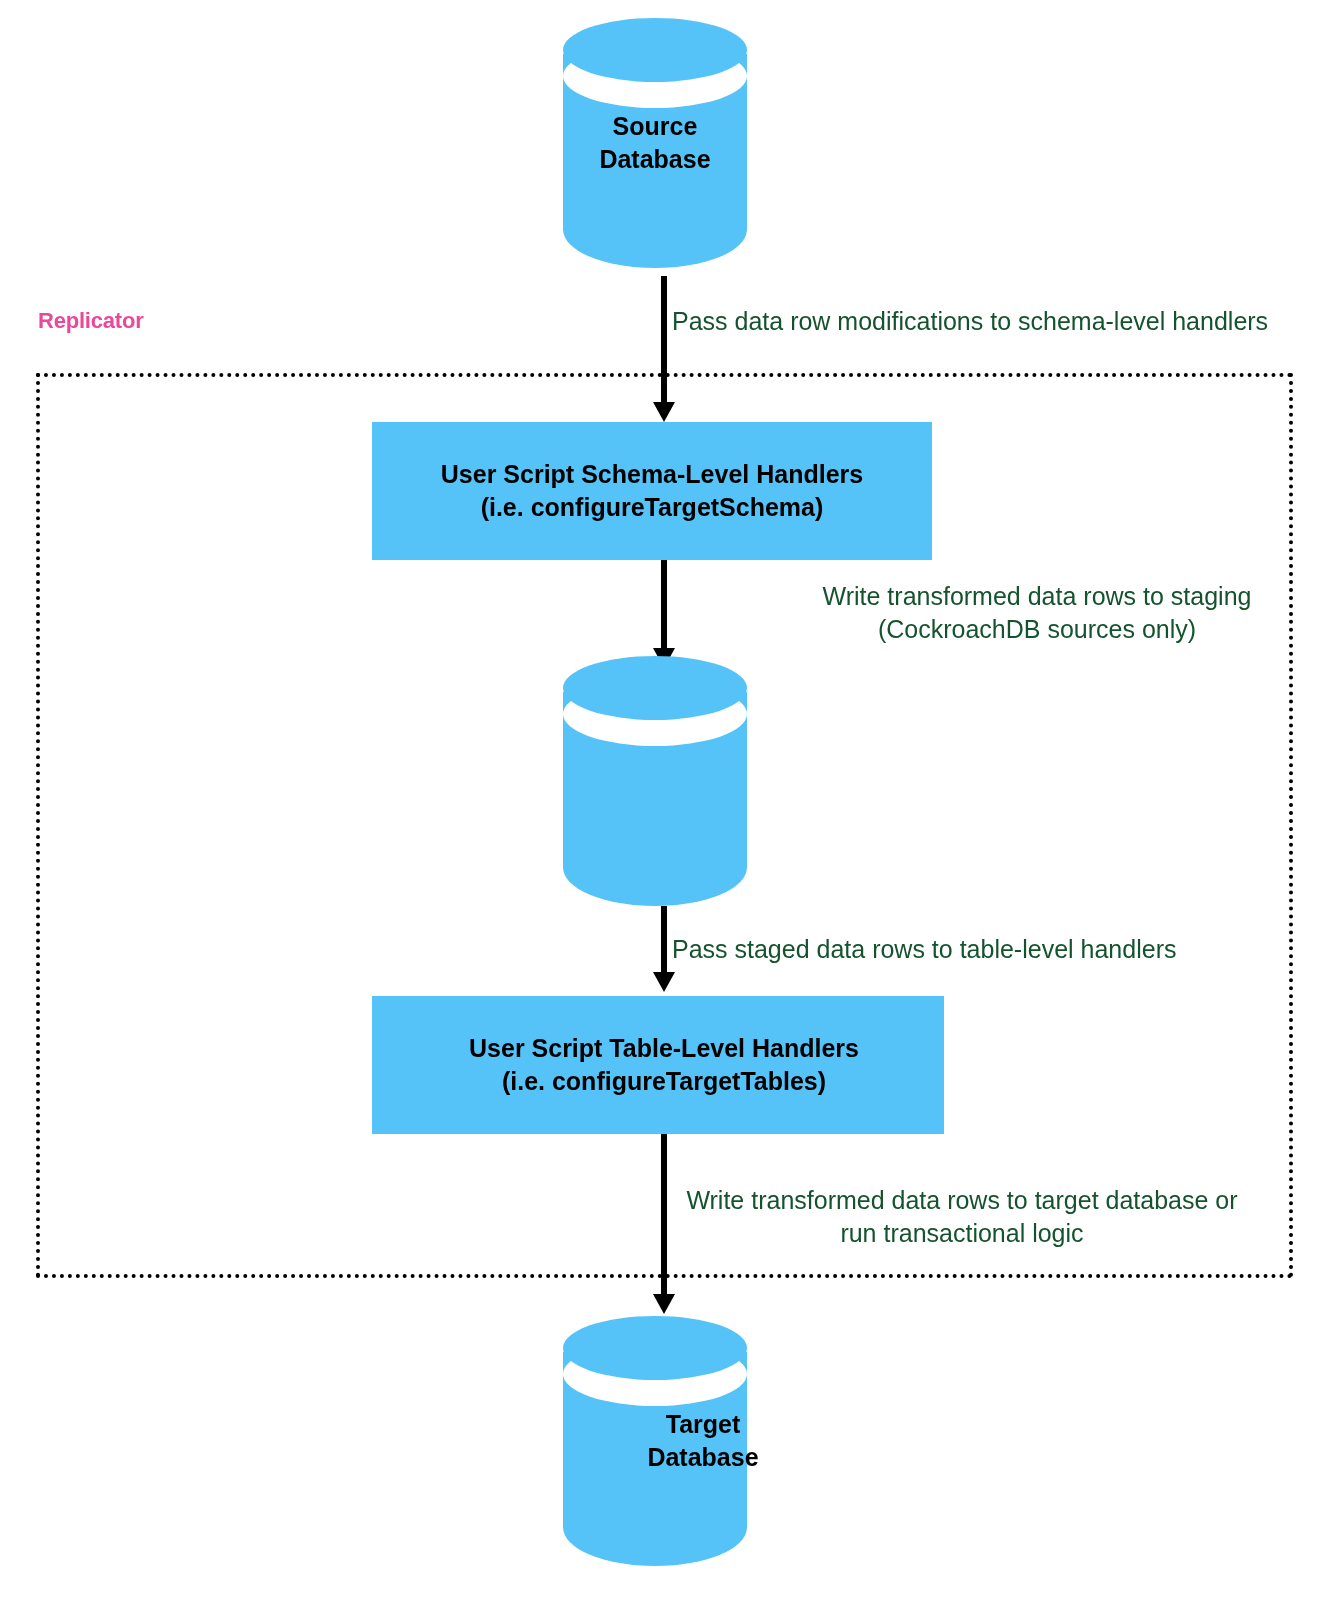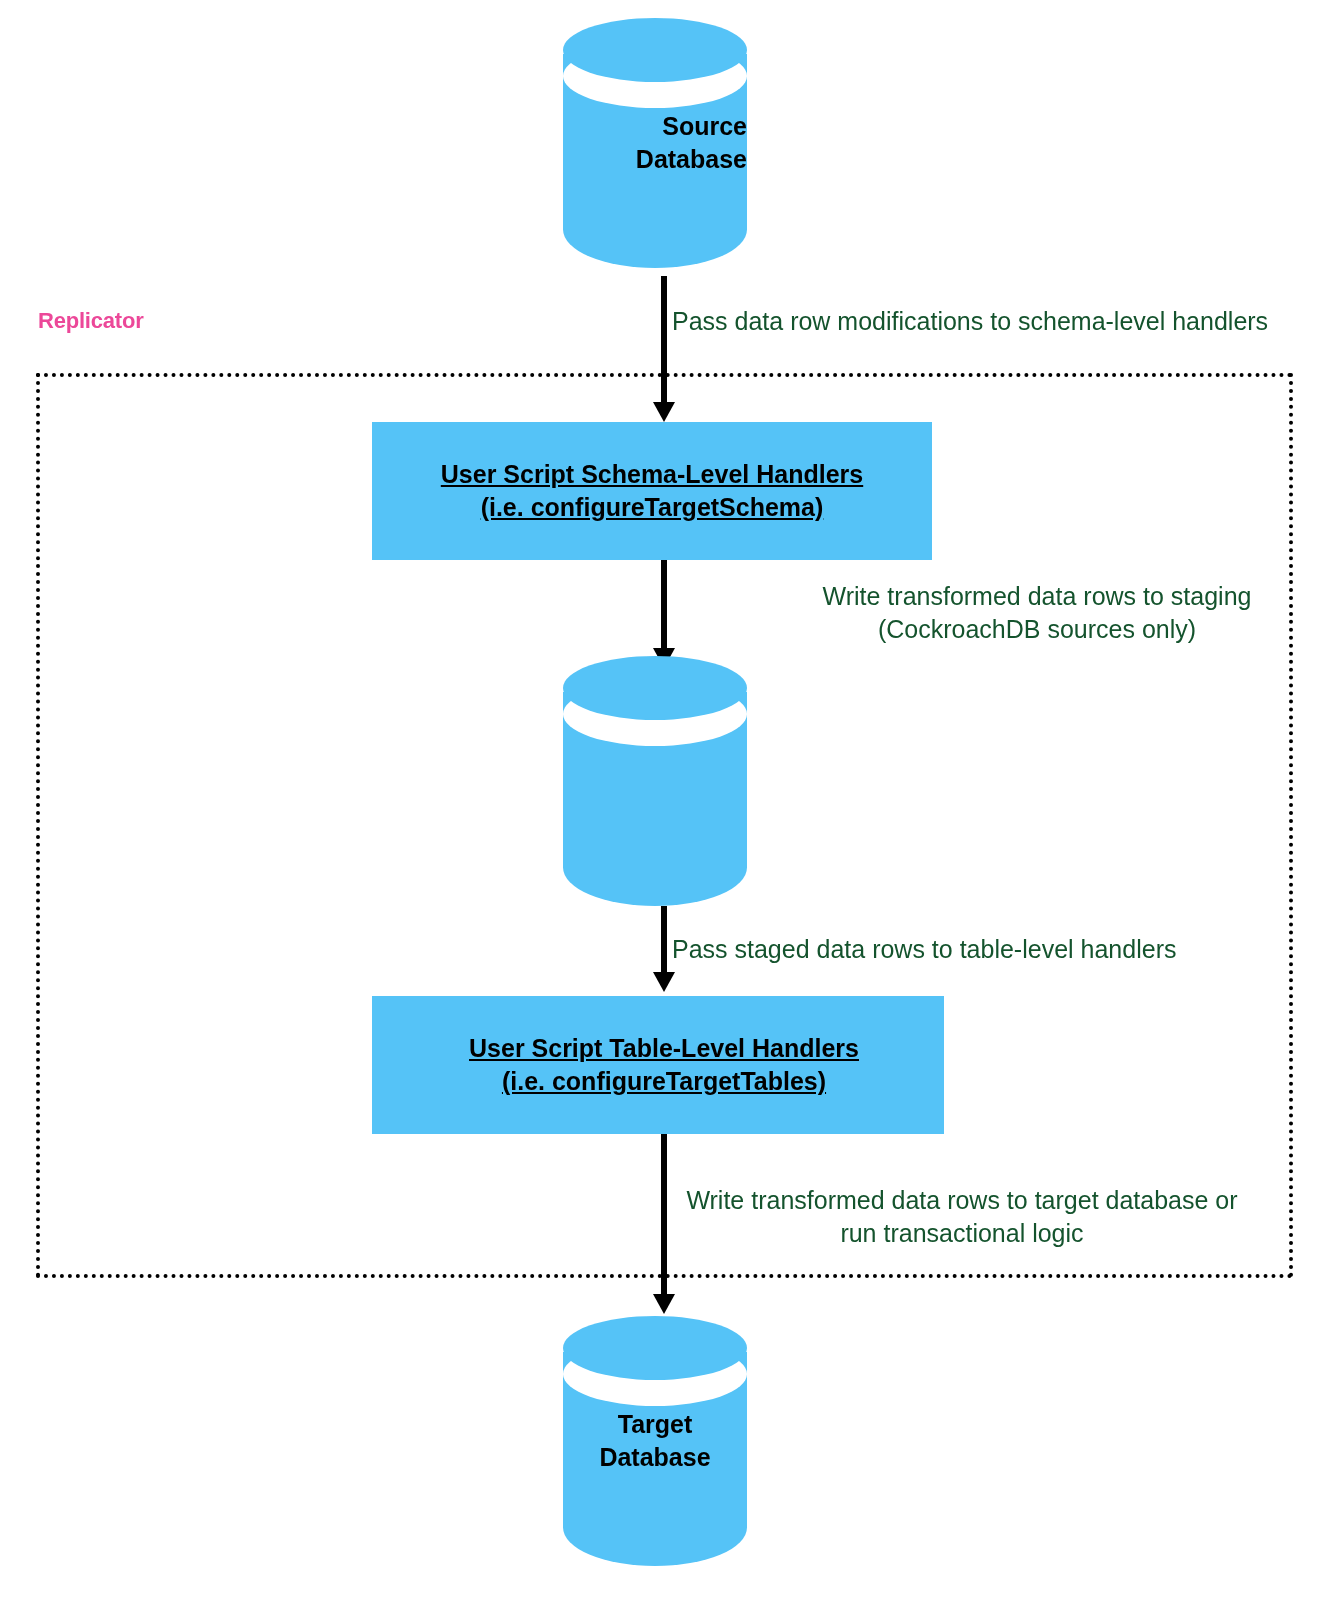--- a/index.html
+++ b/index.html
@@ -91,21 +91,20 @@
   
   .proc-box {
     position: absolute;
     left: 372px;
     width: 560px;
     height: 138px;
     background: #55c3f7;
     display: flex;
     align-items: center;
     justify-content: center;
-    text-decoration: underline;
   }
   .proc-box .proc-label {
     text-align: center;
     font-size: 25px;
     font-weight: bold;
     line-height: 1.32;
     color: #000000;
     white-space: pre-line;
   }
 
@@ -145,21 +144,21 @@
 </style>
 </head>
 <body>
 
 <div id="canvas">
 
   <div class="cyl" id="cyl-source" style="left:563px; top:18px; height:250px;">
     <div class="cyl-body" style="height:214px;"></div>
     <div class="cyl-gap"></div>
     <div class="cyl-top"></div>
-    <div class="cyl-label" style="top:92px;text-align:right;">Source
+    <div class="cyl-label" style="top:92px;">Source
 Database</div>
   </div>
 
   <div class="arrow" style="top:276px; height:146px;">
     <div class="shaft" style="height:128px;"></div>
     <div class="head" style="top:126px;"></div>
   </div>
   <div class="arrow-label left-align" style="left:672px; top:305px; width:640px;">Pass data row modifications to schema-level handlers</div>
 
   <div id="replicator-label">Replicator</div>
@@ -198,17 +197,17 @@
     <div class="shaft" style="height:162px;"></div>
     <div class="head" style="top:160px;"></div>
   </div>
   <div class="arrow-label center-align" style="left:672px; top:1170px; width:580px;margin-top:14px;">Write transformed data rows to target database or
 run transactional logic</div>
 
   <div class="cyl" id="cyl-target" style="left:563px; top:1316px; height:250px;">
     <div class="cyl-body" style="height:214px;"></div>
     <div class="cyl-gap"></div>
     <div class="cyl-top"></div>
-    <div class="cyl-label" style="top:92px;">Target
+    <div class="cyl-label" style="top:92px;padding-left:48px;">Target
 Database</div>
   </div>
 
 </div>
 
 </body></html>

